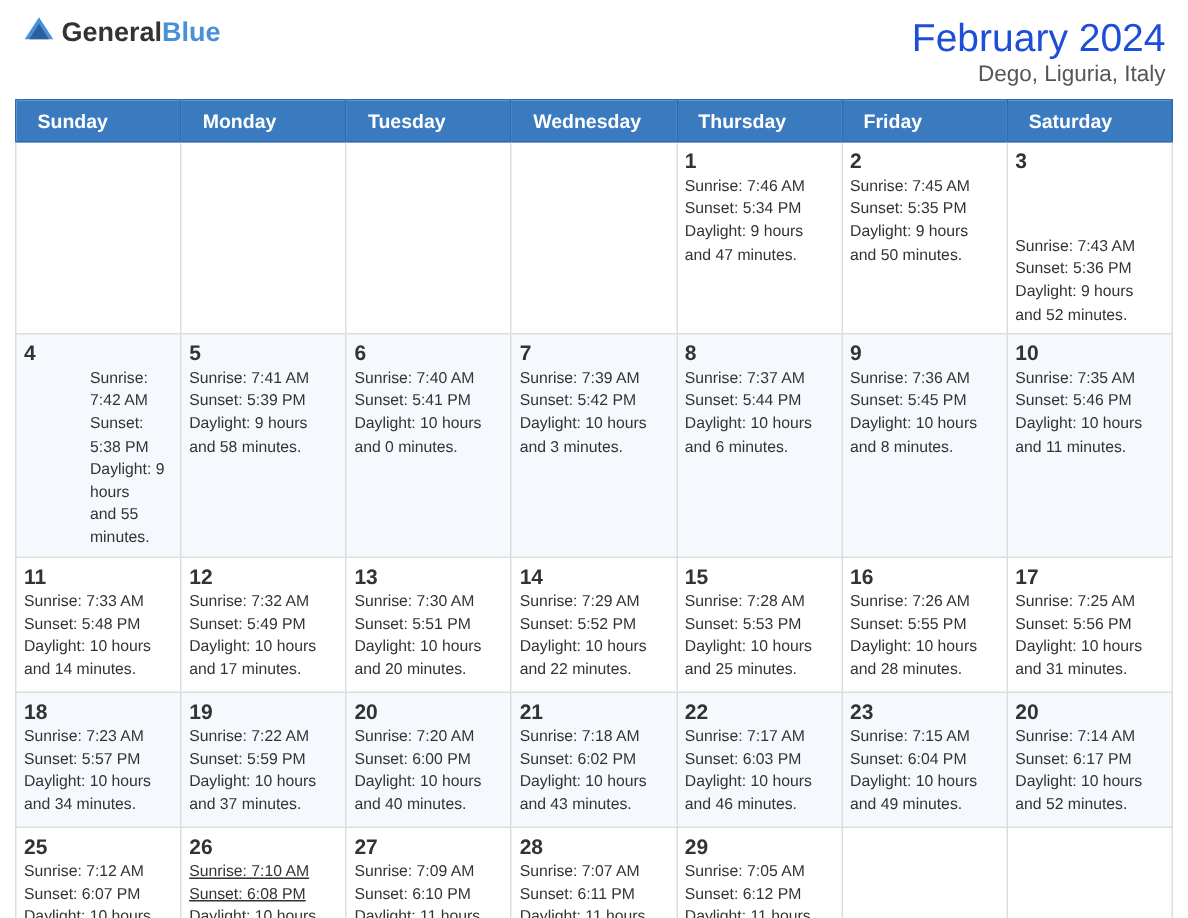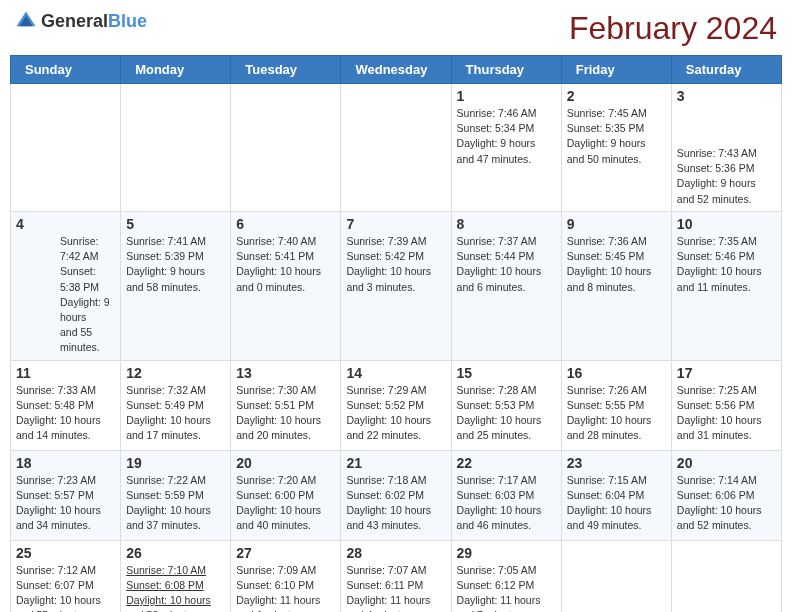--- a/index.html
+++ b/index.html
@@ -34,23 +34,23 @@
       color: #4a90d9;
     }
     .logo-icon {
       width: 22px;
       height: 22px;
     }
     .title-section {
       text-align: right;
     }
     .calendar-title {
-      font-size: 32px;
+      font-size: 26px;
       font-weight: normal;
-      color: #7f1d1d;
+      color: #1d4ed8;
     }
     .calendar-subtitle {
       font-size: 15px;
       color: #555;
     }
     .calendar {
       width: 100%;
       border-collapse: collapse;
       border: 1px solid #ccc;
     }
@@ -104,20 +104,21 @@
     <svg class="logo-icon" viewBox="0 0 30 30" xmlns="http://www.w3.org/2000/svg">
       <polygon points="15,2 28,22 2,22" fill="#4a90d9"></polygon>
       <polygon points="15,8 24,22 6,22" fill="#2a5fa0"></polygon>
     </svg>
     <div>
       <span class="logo-text-general">General</span><span class="logo-text-blue">Blue</span>
     </div>
   </div>
   <div class="title-section">
     <div class="calendar-title">February 2024</div>
+    <div class="calendar-subtitle">Dego, Liguria, Italy</div>
   </div>
 </div>
 
 <table class="calendar">
   <thead>
     <tr>
     <th>Sunday</th>
         <th>Monday</th>
         <th>Tuesday</th>
         <th>Wednesday</th>
@@ -295,21 +296,21 @@
         <td>
           <div class="day-number">23</div>
           <div class="day-info" style="white-space: pre-line;">Sunrise: 7:15 AM
 Sunset: 6:04 PM
 Daylight: 10 hours
 and 49 minutes.</div>
         </td>
         <td>
           <div class="day-number">20</div>
           <div class="day-info" style="white-space: pre-line;">Sunrise: 7:14 AM
-Sunset: 6:06 PM
+Sunset: 6:17 PM
 Daylight: 10 hours
 and 52 minutes.</div>
         </td>
       </tr>
       <tr>
         <td>
           <div class="day-number">25</div>
           <div class="day-info" style="white-space: pre-line;">Sunrise: 7:12 AM
 Sunset: 6:07 PM
 Daylight: 10 hours

